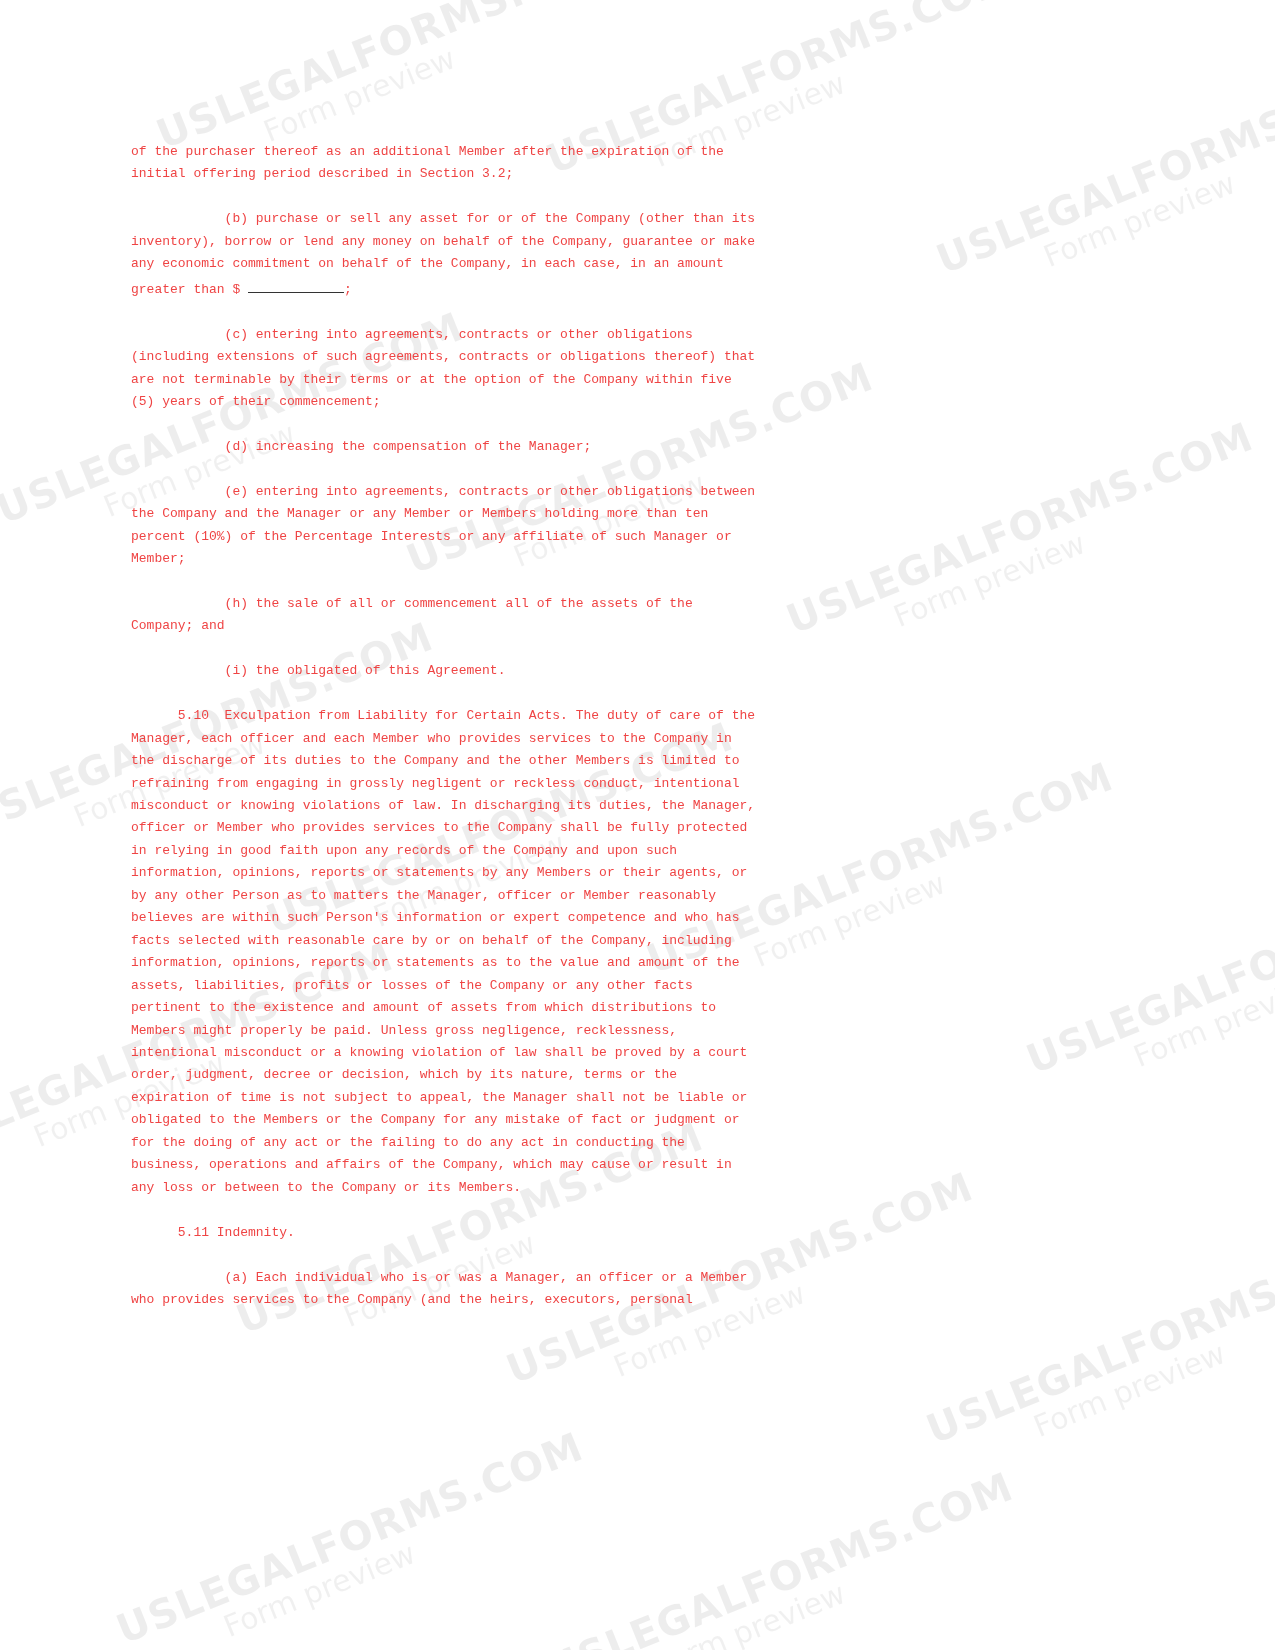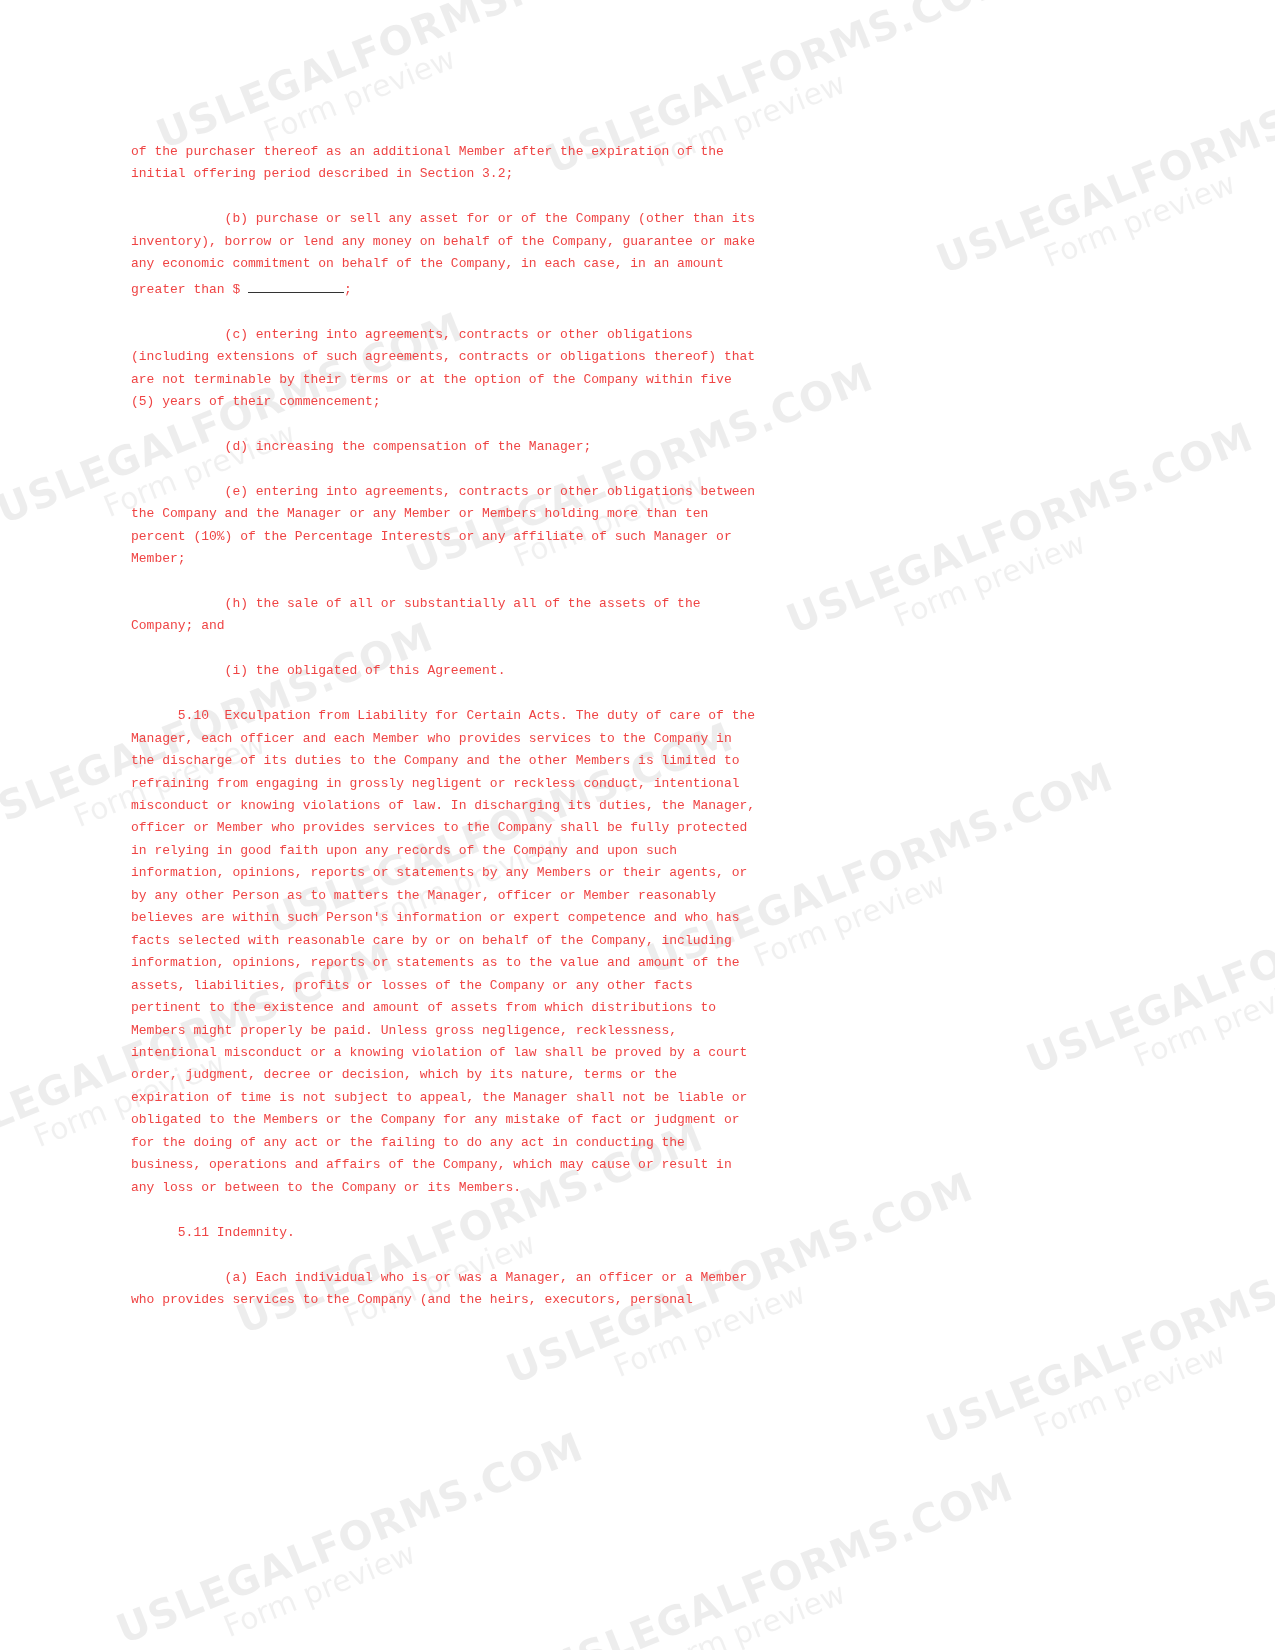--- a/index.html
+++ b/index.html
@@ -103,21 +103,21 @@
 
     <p class="para"><span>            (d) increasing the compensation of the Manager;</span></p>
 
     <p class="para"><span>            (e) entering into agreements, contracts or other obligations between</span>
 <span>the Company and the Manager or any Member or Members holding more than ten</span>
 <span>percent (10%) of the Percentage Interests or any affiliate of such Manager or</span>
 <span>Member;</span></p>
 
 
 
-    <p class="para"><span>            (h) the sale of all or substantially all of the assets of the</span>
+    <p class="para"><span>            (h) the sale of all or commencement all of the assets of the</span>
 <span>Company; and</span></p>
 
     <p class="para"><span>            (i) the obligated of this Agreement.</span></p>
 
     <p class="para"><span>      5.10  Exculpation from Liability for Certain Acts. The duty of care of the</span>
 <span>Manager, each officer and each Member who provides services to the Company in</span>
 <span>the discharge of its duties to the Company and the other Members is limited to</span>
 <span>refraining from engaging in grossly negligent or reckless conduct, intentional</span>
 <span>misconduct or knowing violations of law. In discharging its duties, the Manager,</span>
 <span>officer or Member who provides services to the Company shall be fully protected</span>

